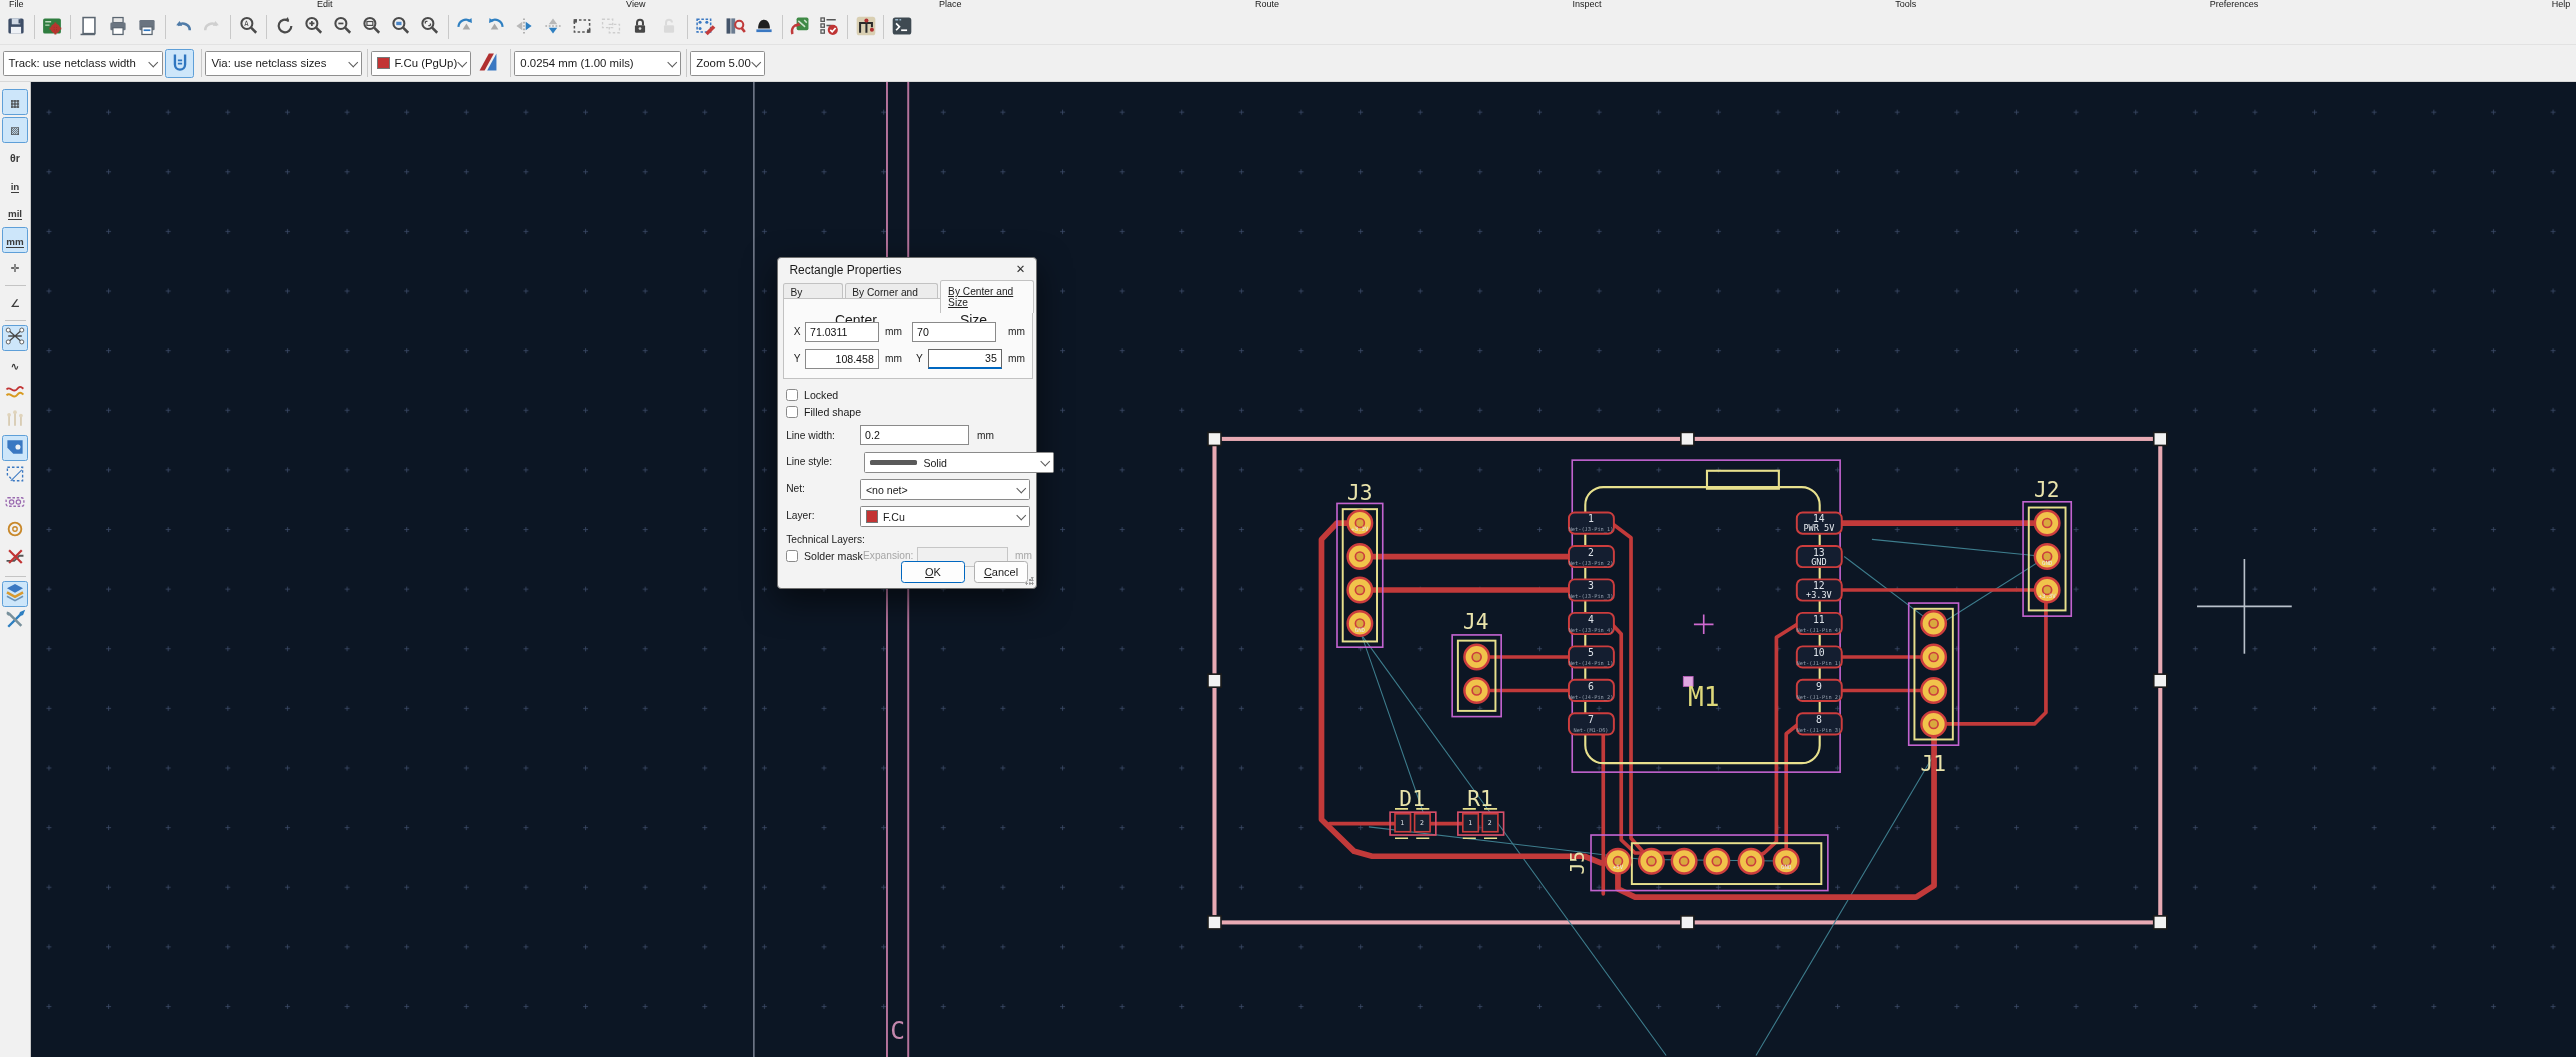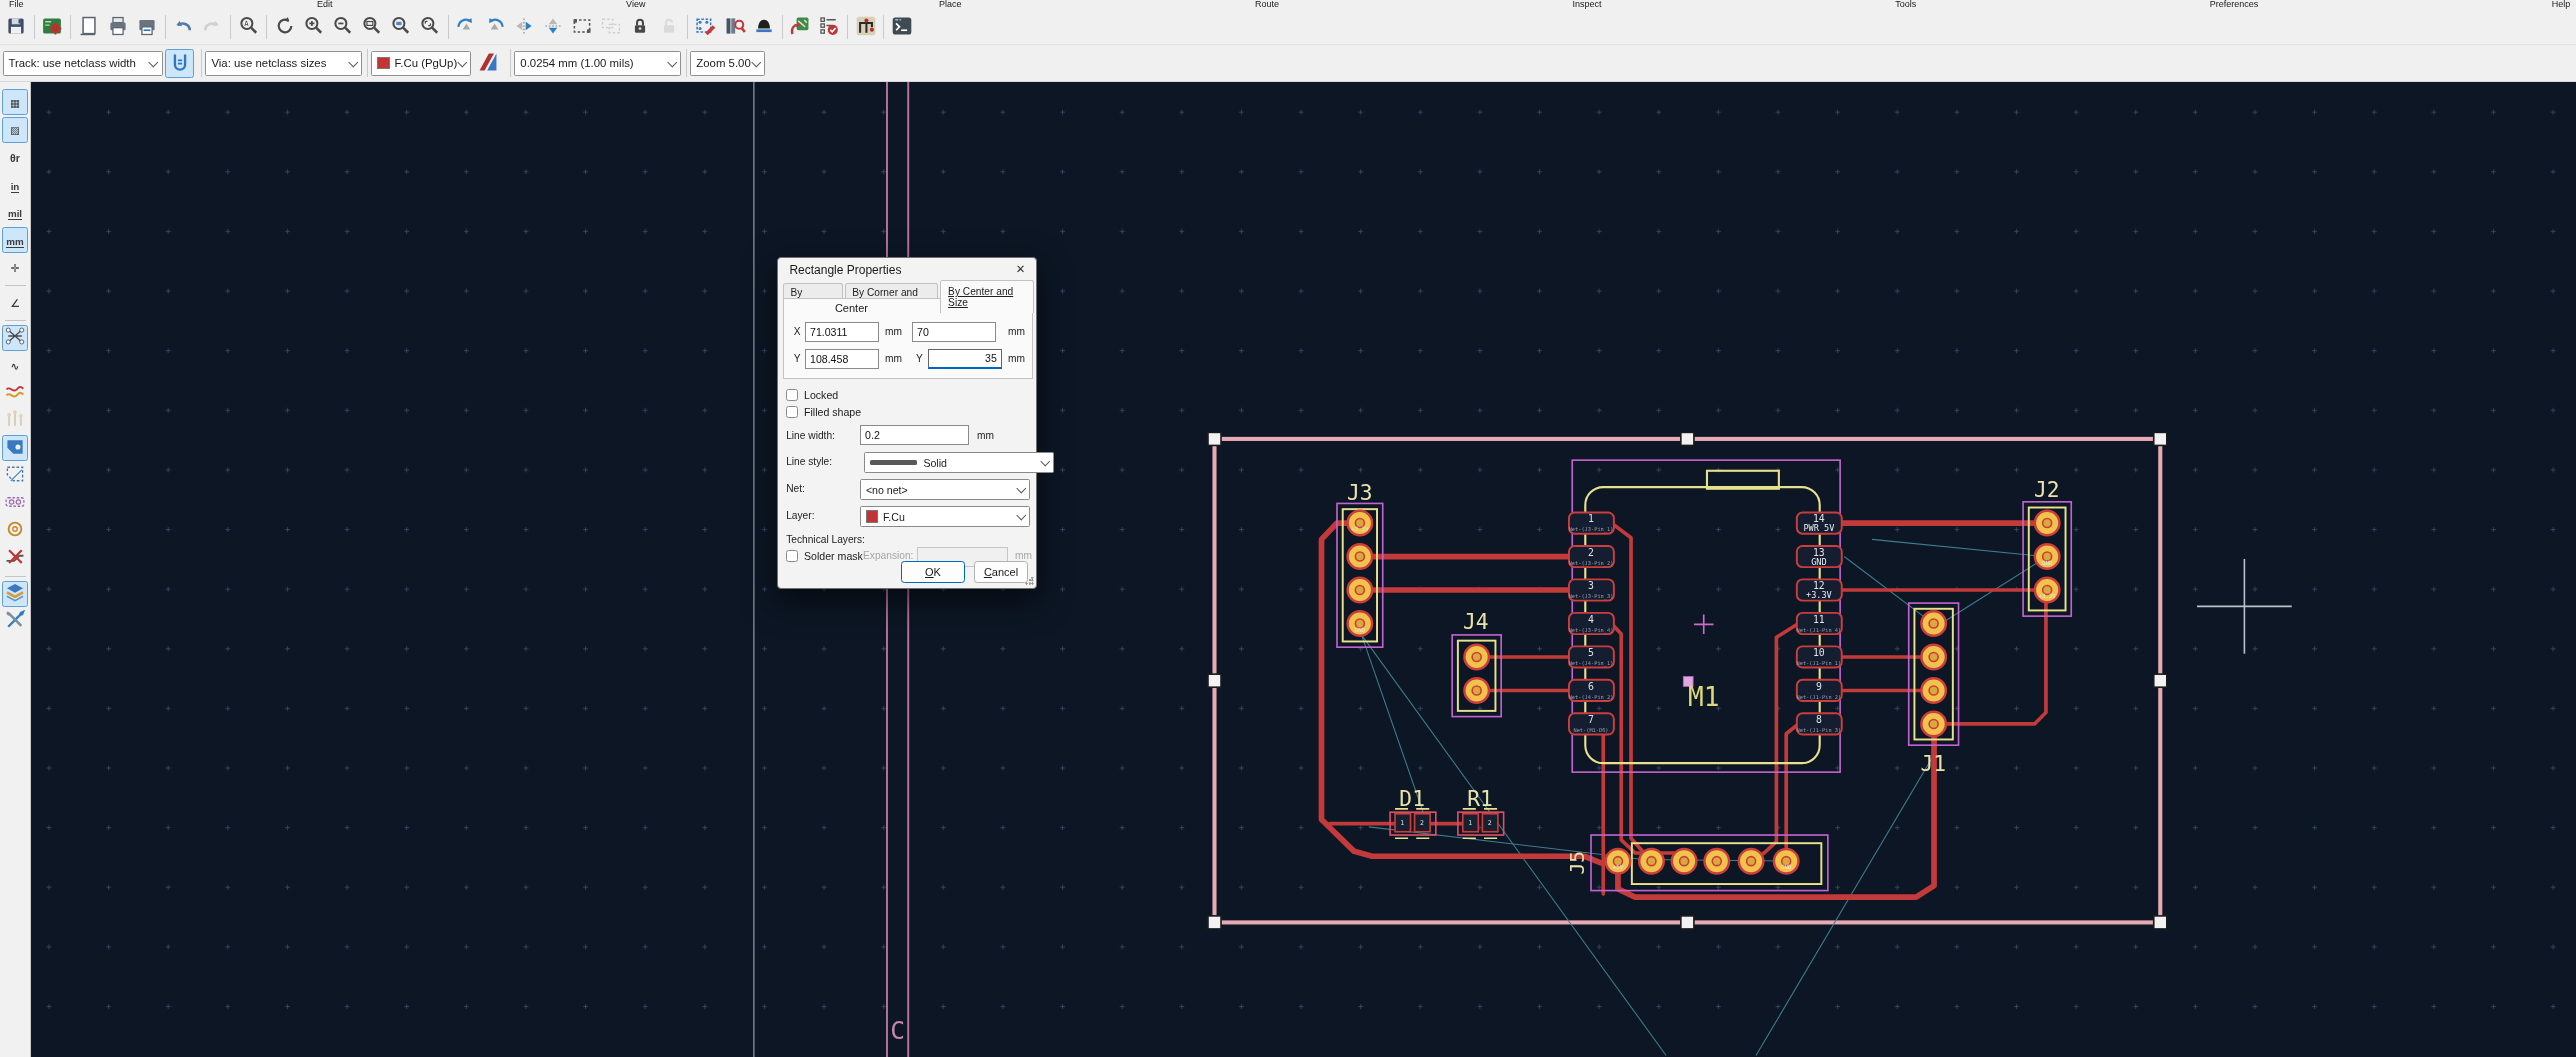--- a/index.html
+++ b/index.html
@@ -51,21 +51,21 @@
     border:0.8px solid #707070; border-radius:4px; box-shadow:0 11.4px 33px rgba(0,0,0,.55); z-index:50; font-size:11px; color:#1a1a1a;}
   #dlg-title { position:absolute; left:11.4px; top:4.9px; font-size:12px; }
   #dlg-close { position:absolute; right:6.5px; top:3.3px; width:18px; height:16.3px; text-align:center; font-size:11.4px;
     color:#333; line-height:16.3px; border-radius:3.3px; }
   .tabs { position:absolute; left:4.9px; top:22px; display:flex; align-items:flex-end; }
   .tab { font-size:10.2px; padding:3.3px 6.5px; background:#ececec; border:0.8px solid #c2c2c2; border-bottom:none;
     border-radius:2.5px 2.5px 0 0; margin-right:1.6px; color:#222; }
   .tab.active { background:#fafafa; padding:4.9px 7.4px; position:relative; z-index:2;text-decoration:underline; }
   .tab-panel { position:absolute; left:4.9px; top:40px; width:250px; height:81px; background:#fafafa;
     border:0.8px solid #c2c2c2; }
-  .col-hdr { position:absolute; top:3px; font-size:11px; }
+  .col-hdr { position:absolute; top:13px; font-size:14px; }
   .fld-lbl { position:absolute; font-size:10.2px; color:#222; }
   .fld { position:absolute; height:19.6px; border:0.8px solid #8a8a8a; background:#fff; font-size:10.6px; color:#111;
     padding:0 4.1px; font-family:"Liberation Sans",sans-serif; }
   .fld.focused { border-color:#666; border-bottom:2.5px solid #0067c0; }
   .unit { position:absolute; font-size:10.2px; color:#222; }
   .chk { position:absolute; width:12.3px; height:12.3px; border:0.8px solid #8a8a8a; border-radius:2.5px; background:#fff; }
   .chk-lbl { position:absolute; font-size:10.6px; }
   .dselect { position:absolute; height:21px; background:#fff; border:0.8px solid #8a8a8a; border-radius:1.6px;
     display:flex; align-items:center; padding:0 4.9px; font-size:10.6px; }
   .dselect .chev { margin-left:auto; }
@@ -738,21 +738,21 @@
     <div class="tab-panel">
       <div class="col-hdr" style="left:51px">Center</div>
       <div class="col-hdr" style="left:176px">Size</div>
       <div class="fld-lbl" style="left:9.8px; top:27px">X</div>
       <input class="fld" style="left: 21px; top: 23px; width: 74px;" value="71.0311">
       <div class="unit" style="left:101px; top:27px">mm</div>
       <div class="fld-lbl" style="left:132px; top:27px">X</div>
       <input class="fld" style="left: 128px; top: 23px; width: 84px;" value="70">
       <div class="unit" style="left:224px; top:27px">mm</div>
       <div class="fld-lbl" style="left:9.8px; top:54px">Y</div>
-      <input class="fld" style="left: 21px; top: 50px; width: 74px;" value="108.458">
+      <input class="fld" style="left: 21px; top: 50px; width: 74px; text-align: right;" value="108.458">
       <div class="unit" style="left:101px; top:54px">mm</div>
       <div class="fld-lbl" style="left:132px; top:54px">Y</div>
       <input class="fld focused" style="left: 144px; top: 50px; width: 74px; text-align: right;" value="35">
       <div class="unit" style="left:224px; top:54px">mm</div>
     </div>
     <div class="chk" style="left:8.2px; top:131px"></div>
     <div class="chk-lbl" style="left:26px; top:131px">Locked</div>
     <div class="chk" style="left:8.2px; top:148px"></div>
     <div class="chk-lbl" style="left:26px; top:148px">Filled shape</div>
 

